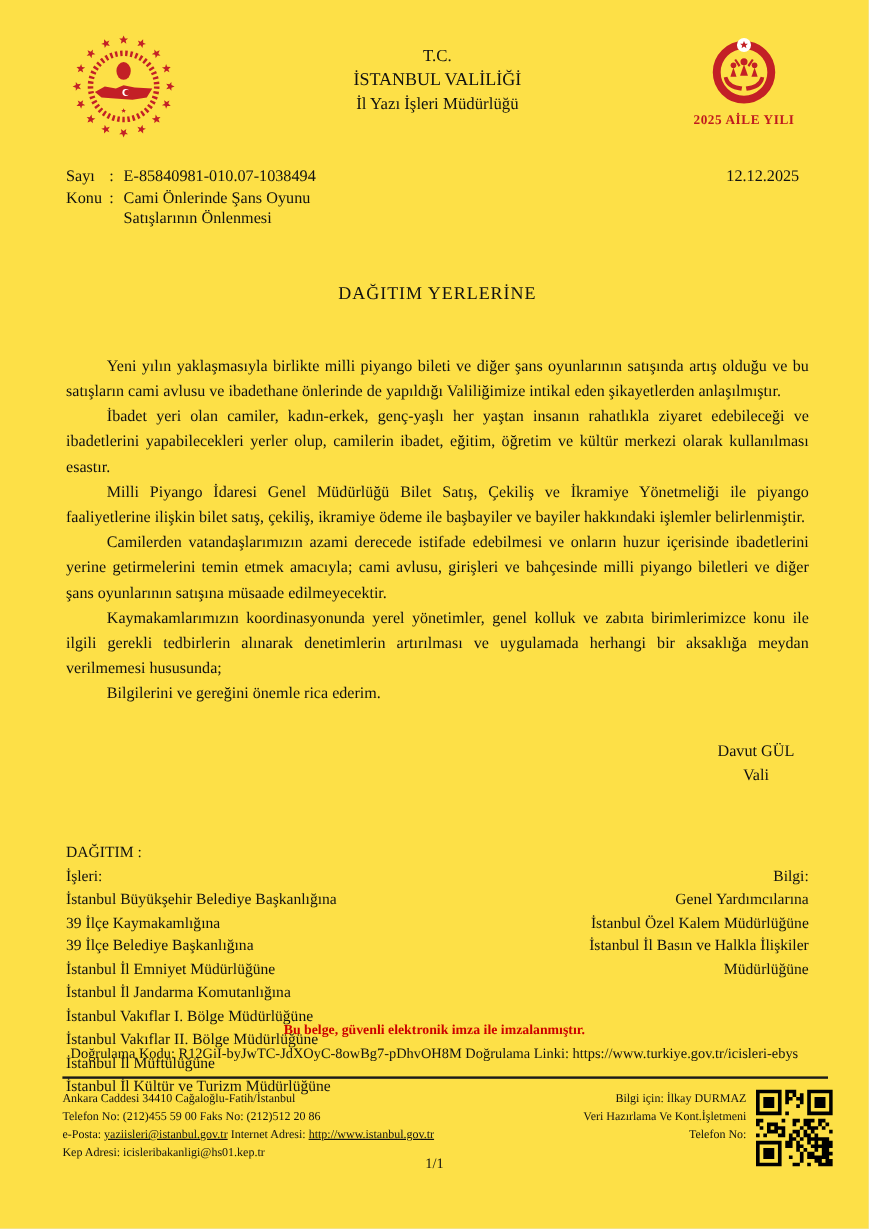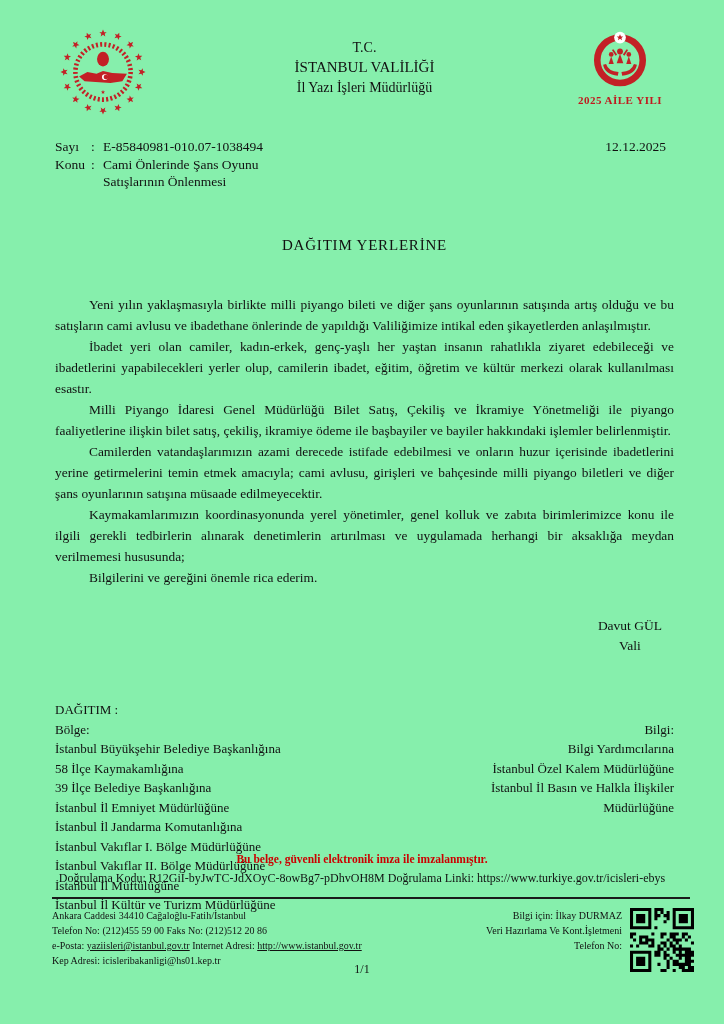--- a/index.html
+++ b/index.html
@@ -1,20 +1,20 @@
 <!DOCTYPE html>
 <html lang="tr"><head>
 <meta charset="utf-8">
 <style>
   html,body{margin:0;padding:0;background:#e8e8e8;}
   .page{
     position:relative;
     width:724px;height:1024px;
     margin:0 auto;
-    background:#86efac;
+    background:#fde047;
     font-family:"Liberation Serif","DejaVu Serif",serif;
     color:#111;
     overflow:hidden;
   }
   .content{padding:26px 50px 0 55px;}
   
   .hdr{display:flex;align-items:flex-start;}
   .hdr-emblem{width:108px;height:92px;flex:0 0 auto;}
   .hdr-emblem svg{width:92px;height:92px;display:block;margin-left:2px;}
   .hdr-center{flex:1 1 auto;text-align:center;padding-top:12px;line-height:1.38;}
@@ -160,37 +160,37 @@
       <div class="sig-inner">
         <div>Davut GÜL</div>
         <div>Vali</div>
       </div>
     </div>
 
     <div class="dist">
       <div class="dist-heading">DAĞITIM :</div>
       <div class="dist-cols">
         <div class="dist-col dist-col-left">
-          <div>Bölge:</div>
+          <div>İşleri:</div>
           <div>
               <div>İstanbul Büyükşehir Belediye Başkanlığına</div>
-              <div>58 İlçe Kaymakamlığına</div>
+              <div>39 İlçe Kaymakamlığına</div>
               <div>39 İlçe Belediye Başkanlığına</div>
               <div>İstanbul İl Emniyet Müdürlüğüne</div>
               <div>İstanbul İl Jandarma Komutanlığına</div>
               <div>İstanbul Vakıflar I. Bölge Müdürlüğüne</div>
               <div>İstanbul Vakıflar II. Bölge Müdürlüğüne</div>
               <div>İstanbul İl Müftülüğüne</div>
               <div>İstanbul İl Kültür ve Turizm Müdürlüğüne</div>
             </div>
         </div>
         <div class="dist-col dist-col-right">
           <div>Bilgi:</div>
           <div>
-              <div>Bilgi Yardımcılarına</div>
+              <div>Genel Yardımcılarına</div>
               <div>İstanbul Özel Kalem Müdürlüğüne</div>
               <div>İstanbul İl Basın ve Halkla İlişkiler</div>
               <div>Müdürlüğüne</div>
             </div>
         </div>
       </div>
     </div>
 
   </div>
 

